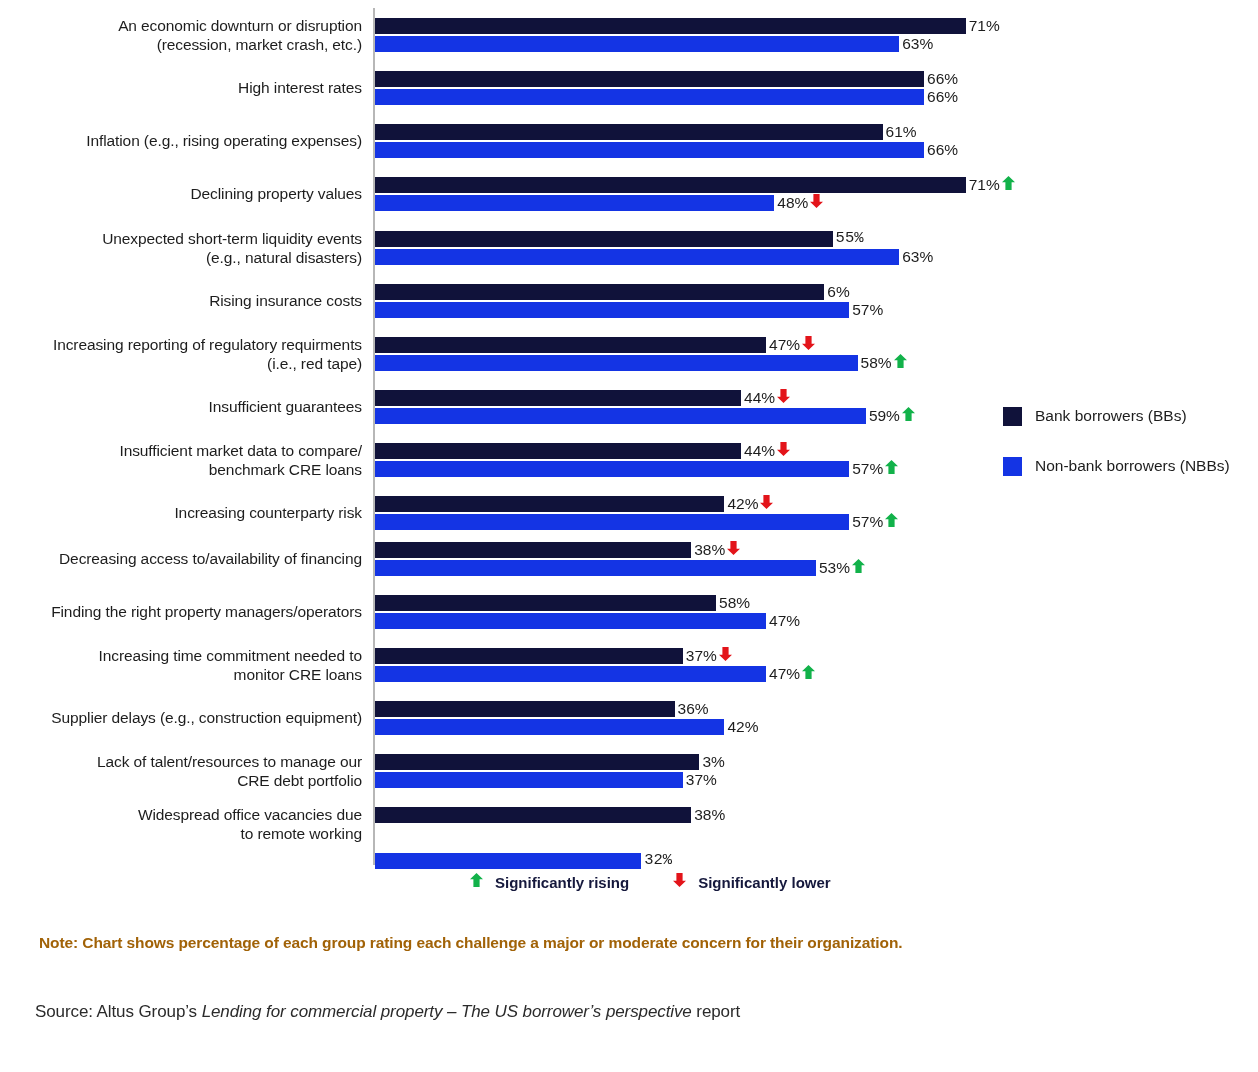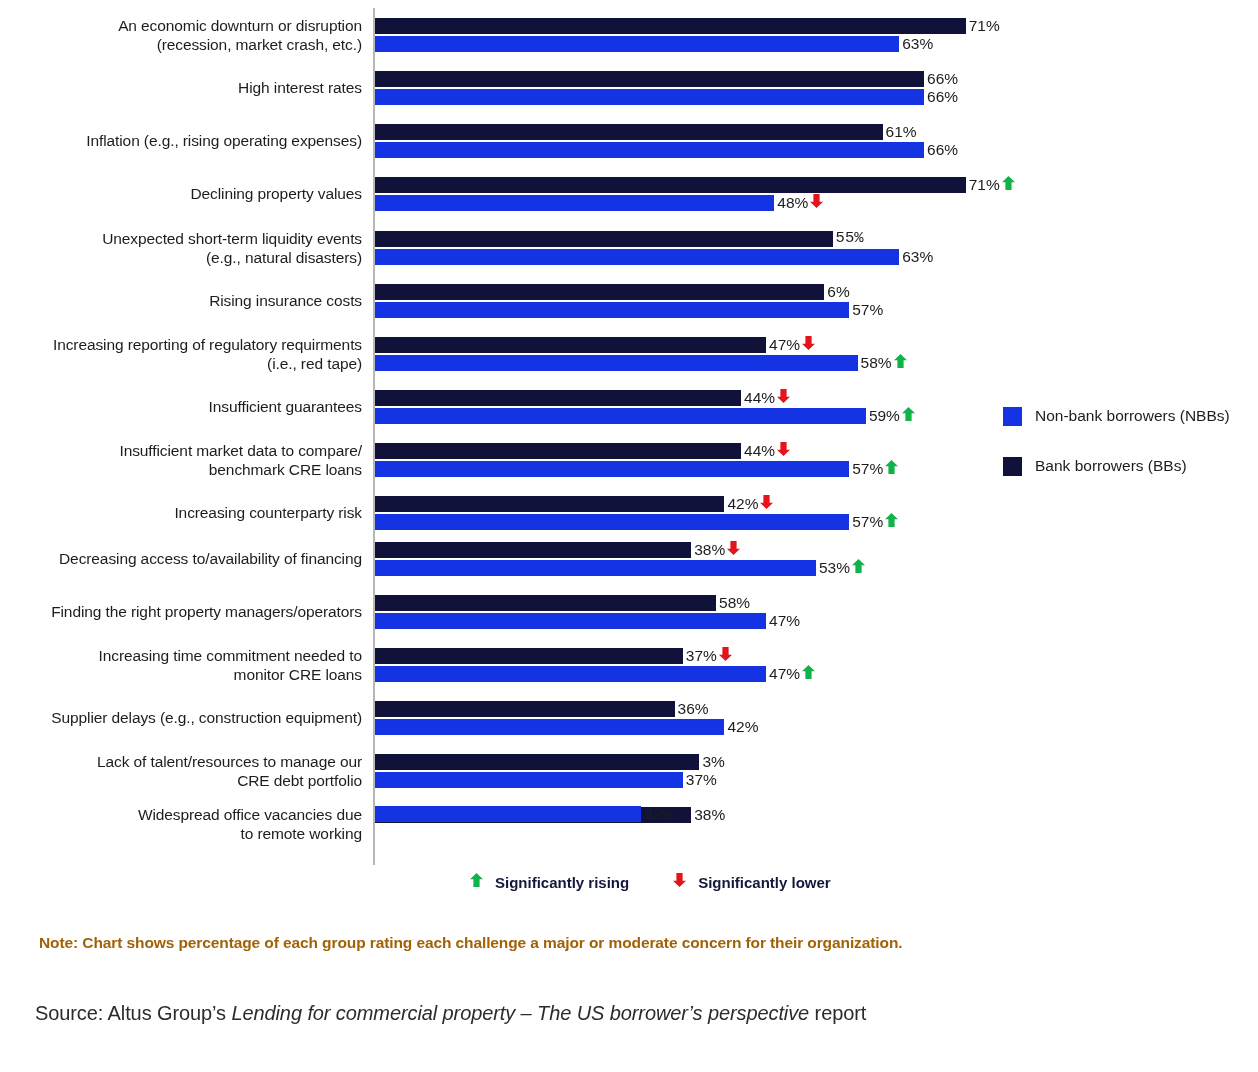--- a/index.html
+++ b/index.html
@@ -119,21 +119,21 @@
     position:absolute;
     left:39px;top:934px;
     font-size:15.5px;
     font-weight:bold;
     color:#a16207;
     letter-spacing:-0.1px;
   }
   #source{
     position:absolute;
     left:35px;top:1002px;
-    font-size:20px;
+    font-size:17px;
     color:#2b2b2b;
     letter-spacing:-0.1px;
   }
   #source .it{font-style:italic;}
 </style>
 </head>
 <body>
 
 <div id="chart-area">
   <div id="axis-line"></div>
@@ -368,35 +368,35 @@
     </div>
     <div class="group" style="top: 0px;">
       <div class="cat-label" style="top: 804.5px;">
         <div>Widespread office vacancies due</div>
         <div>to remote working</div>
       </div>
       <div class="bar-row" style="top: 807px; width: 436.16px;">
         <div class="bar bb" style="width: 316.16px;"></div>
         <div class="bar-value" style="left: 319.16px;">38%</div>
       </div>
-      <div class="bar-row" style="top: 806px; width: 386.24px;">
+      <div class="bar-row" style="top: 853px; width: 386.24px; font-family: Liberation Mono, monospace;">
         <div class="bar nbb" style="width: 266.24px;"></div>
         <div class="bar-value" style="left: 269.24px;">32%</div>
       </div>
     </div>
   </div>
 
 <div id="series-legend">
+    <div class="legend-row">
+      <span class="legend-swatch" style="background: rgb(16, 18, 58);"></span>
+      <span class="legend-text">Bank borrowers (BBs)</span>
+    </div>
     <div class="legend-row">
       <span class="legend-swatch" style="background: rgb(20, 52, 228);"></span>
       <span class="legend-text">Non-bank borrowers (NBBs)</span>
-    </div>
-    <div class="legend-row">
-      <span class="legend-swatch" style="background: rgb(16, 18, 58);"></span>
-      <span class="legend-text">Bank borrowers (BBs)</span>
     </div>
   </div>
 
 <div id="sig-legend">
     <div class="sig-legend-item">
       <span class="sig-legend-icon">
         <svg width="13" height="14" viewBox="0 0 13 14">
           <path d="M6.5 0 L13 6.2 L9.6 6.2 L9.6 14 L3.4 14 L3.4 6.2 L0 6.2 Z" fill="#12b24a"></path>
         </svg>
       </span>

